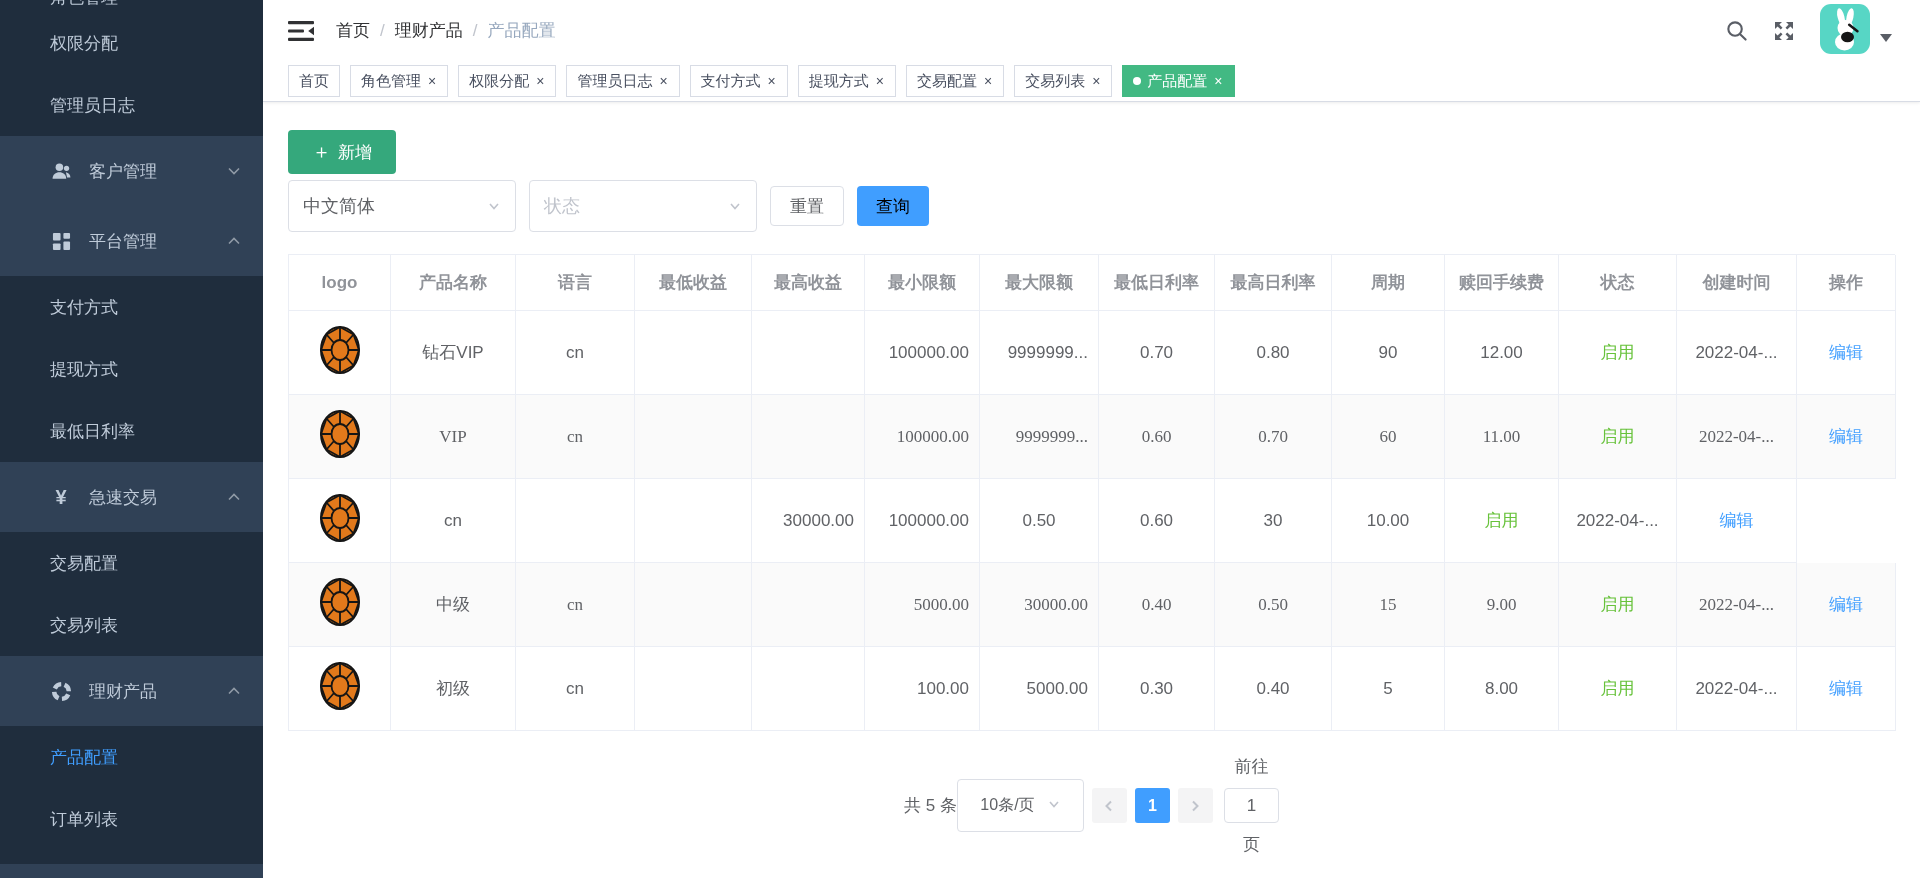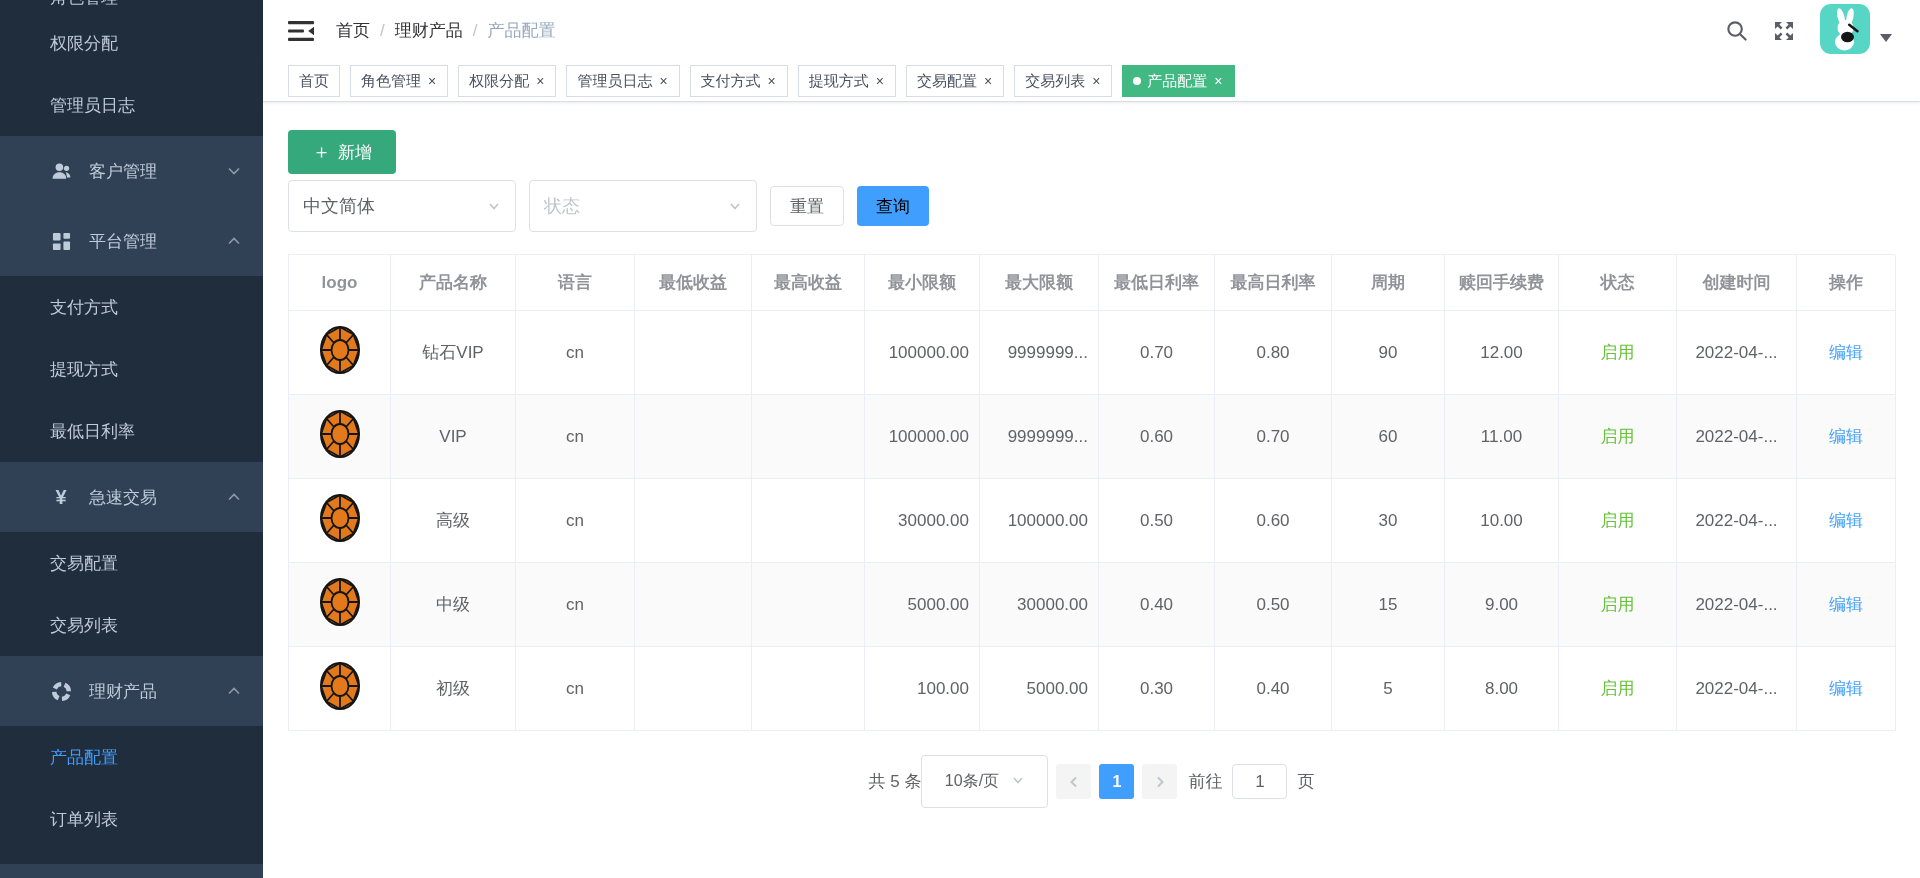--- a/index.html
+++ b/index.html
@@ -57,34 +57,34 @@
     color:#606266;font-size:17px;cursor:pointer;font-family:inherit;}
   .btn-primary{height:40px;padding:0 19px;border:none;border-radius:4px;background:var(--primary);
     color:#000000;font-size:17px;cursor:pointer;font-family:inherit;}
   
   .table{margin-top:22px;width:1607px;border-top:1px solid var(--tborder);border-left:1px solid var(--tborder);}
   .trow{display:grid;grid-template-columns:102px 125px 119px 117px 113px 115px 119px 116px 117px 113px 114px 118px 120px 99px;}
   .tcell{border-right:1px solid var(--tborder);border-bottom:1px solid var(--tborder);
     min-height:84px;display:flex;align-items:center;justify-content:center;
     font-size:17px;color:#606266;padding:0 10px;overflow:hidden;white-space:nowrap;}
   .trow.head .tcell{min-height:56px;color:#909399;font-weight:bold;}
-  .trow.stripe .tcell{background:var(--stripe);}
+  .trow.stripe .tcell{background:var(--stripe);font-family:Liberation Serif, serif;}
   .tcell.num{justify-content:flex-end;}
   .status-on{color:var(--success);}
   .link-edit{color:var(--primary);cursor:pointer;}
   
   .pagination{margin-top:24px;display:flex;align-items:center;justify-content:center;
     font-size:17px;color:#606266;}
   .pg-select{width:127px;height:53px;border:1px solid var(--border);border-radius:4px;display:flex;
     align-items:center;justify-content:center;gap:12px;color:#606266;font-size:16px;cursor:pointer;}
   .pg-nav{display:flex;align-items:center;gap:8px;margin:0 8px;}
   .pg-btn{width:35px;height:35px;border-radius:3px;background:#f4f4f5;display:flex;align-items:center;
     justify-content:center;cursor:pointer;border:none;}
   .pg-btn.page{background:var(--primary);color:#fff;font-weight:bold;font-size:16px;}
-  .goto{display:flex;align-items:center;gap:10px;margin-left:3px;}
+  .goto{display:flex;align-items:center;gap:10px;margin-left:3px;flex-direction:column;}
   .goto-input{width:55px;height:35px;border:1px solid var(--border);border-radius:4px;text-align:center;
     font-size:17px;color:#606266;font-family:inherit;}
 </style>
 </head>
 <body>
 
 <div class="sidebar">
   <div id="sidebar-items">
       <div class="side-item  partial">
         <span class="inner">
@@ -376,21 +376,20 @@
         <div class="trow">
           <div class="tcell">
             <span><svg width="40" height="48" viewBox="0 0 40 48">
                 <ellipse cx="20" cy="24" rx="19" ry="23" fill="#E2791B" stroke="#151515" stroke-width="2"></ellipse>
                 <path d="M20 1 33.5 8.5 39 24 33.5 39.5 20 47 6.5 39.5 1 24 6.5 8.5Z" fill="none" stroke="#151515" stroke-width="1.8"></path>
                 <path d="M20 14 28.5 24 20 34 11.5 24Z" fill="none" stroke="#151515" stroke-width="1.8"></path>
                 <path d="M20 1V14M20 34V47M1 24H11.5M28.5 24H39M6.5 8.5 14 17M26 31 33.5 39.5M33.5 8.5 26 17M14 31 6.5 39.5" stroke="#151515" stroke-width="1.8"></path>
                 <ellipse cx="20" cy="24" rx="8.5" ry="10" fill="#E2791B" stroke="#151515" stroke-width="1.8"></ellipse>
               </svg></span>
           </div>
-          <div class="tcell">高级</div>
           <div class="tcell">cn</div>
           <div class="tcell"></div>
           <div class="tcell"></div>
           <div class="tcell num">30000.00</div>
           <div class="tcell num">100000.00</div>
           <div class="tcell">0.50</div>
           <div class="tcell">0.60</div>
           <div class="tcell">30</div>
           <div class="tcell">10.00</div>
           <div class="tcell">

